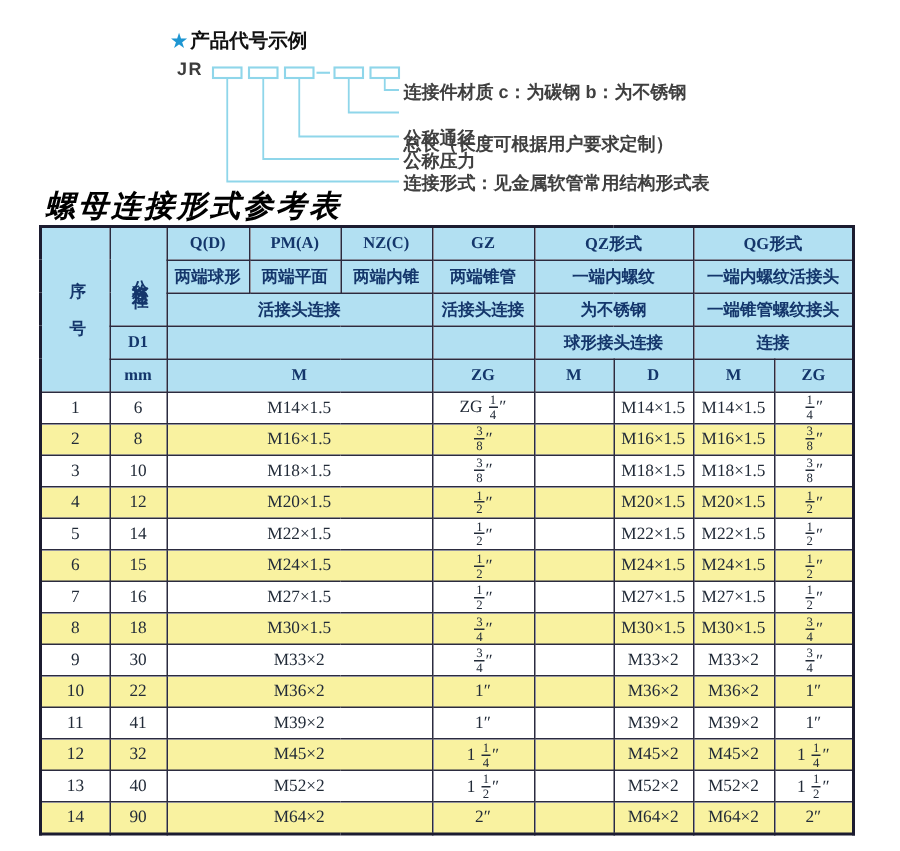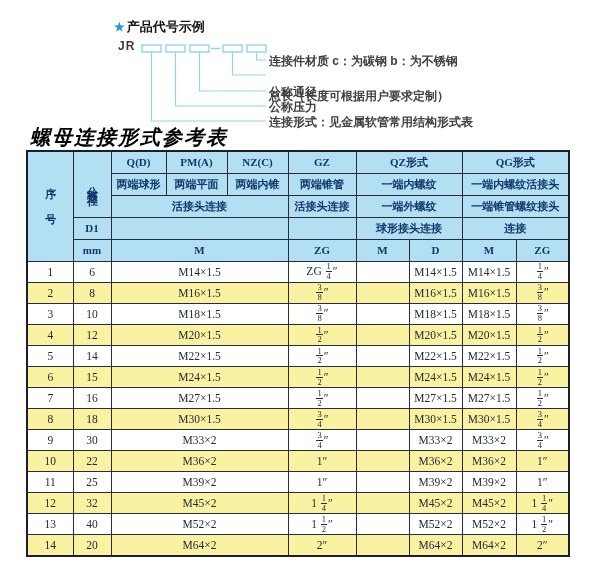--- a/index.html
+++ b/index.html
@@ -108,21 +108,21 @@
       <td>两端球形</td>
       <td>两端平面</td>
       <td>两端内锥</td>
       <td>两端锥管</td>
       <td colspan="2">一端内螺纹</td>
       <td colspan="2">一端内螺纹活接头</td>
     </tr>
     <tr class="hd">
       <td colspan="3">活接头连接</td>
       <td>活接头连接</td>
-      <td colspan="2">一端外螺纹</td>
+      <td colspan="2">为不锈钢</td>
       <td colspan="2">一端锥管螺纹接头</td>
     </tr>
     <tr class="hd">
       <td>D1</td>
       <td colspan="3"></td>
       <td></td>
       <td colspan="2">球形接头连接</td>
       <td colspan="2">连接</td>
     </tr>
     <tr class="hd">
@@ -231,21 +231,21 @@
         <td colspan="1">22</td>
         <td colspan="3">M36×2</td>
         <td colspan="1">1″</td>
         <td colspan="1"></td>
         <td colspan="1">M36×2</td>
         <td colspan="1">M36×2</td>
         <td colspan="1">1″</td>
       </tr>
       <tr>
         <td colspan="1">11</td>
-        <td colspan="1">25</td>
+        <td colspan="1">41</td>
         <td colspan="3">M39×2</td>
         <td colspan="1">1″</td>
         <td colspan="1"></td>
         <td colspan="1">M39×2</td>
         <td colspan="1">M39×2</td>
         <td colspan="1">1″</td>
       </tr>
       <tr class="alt">
         <td colspan="1">12</td>
         <td colspan="1">32</td>
@@ -261,21 +261,21 @@
         <td colspan="1">40</td>
         <td colspan="3">M52×2</td>
         <td colspan="1">1 <span class="fr"><span class="n">1</span><span class="d">2</span></span>″</td>
         <td colspan="1"></td>
         <td colspan="1">M52×2</td>
         <td colspan="1">M52×2</td>
         <td colspan="1">1 <span class="fr"><span class="n">1</span><span class="d">2</span></span>″</td>
       </tr>
       <tr class="alt">
         <td colspan="1">14</td>
-        <td colspan="1">20</td>
+        <td colspan="1">90</td>
         <td colspan="3">M64×2</td>
         <td colspan="1">2″</td>
         <td colspan="1"></td>
         <td colspan="1">M64×2</td>
         <td colspan="1">M64×2</td>
         <td colspan="1">2″</td>
       </tr>
     </tbody>
 </table>
 

